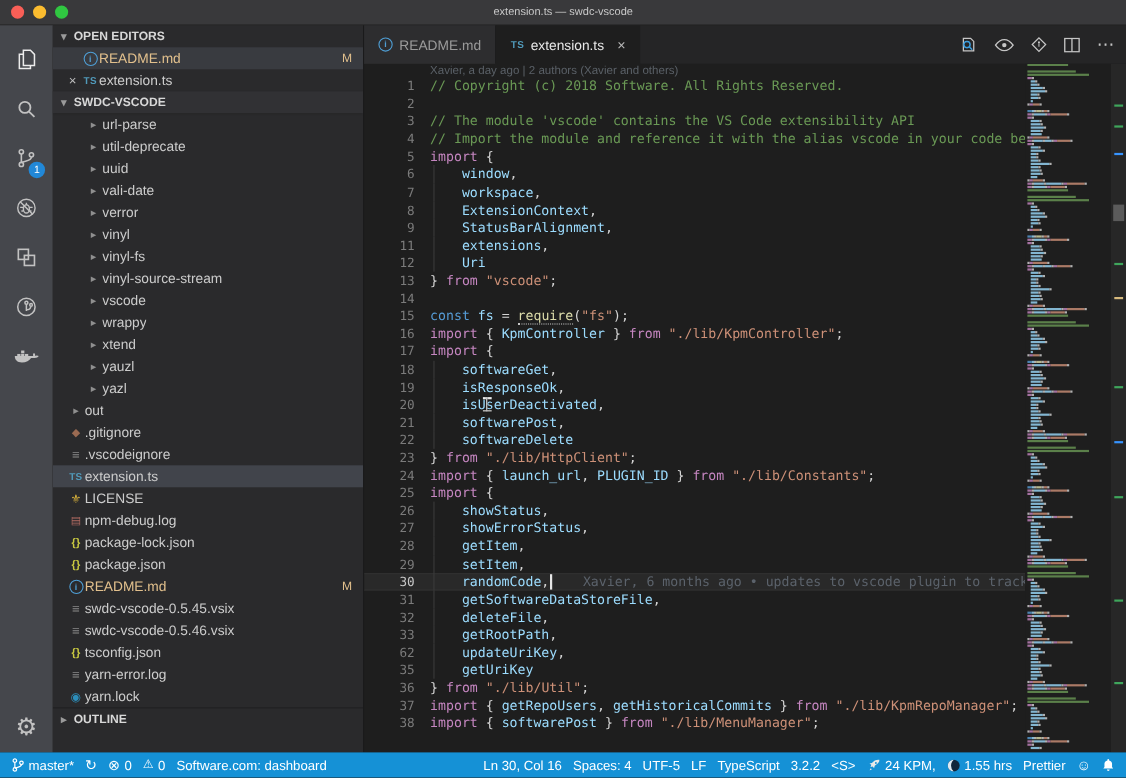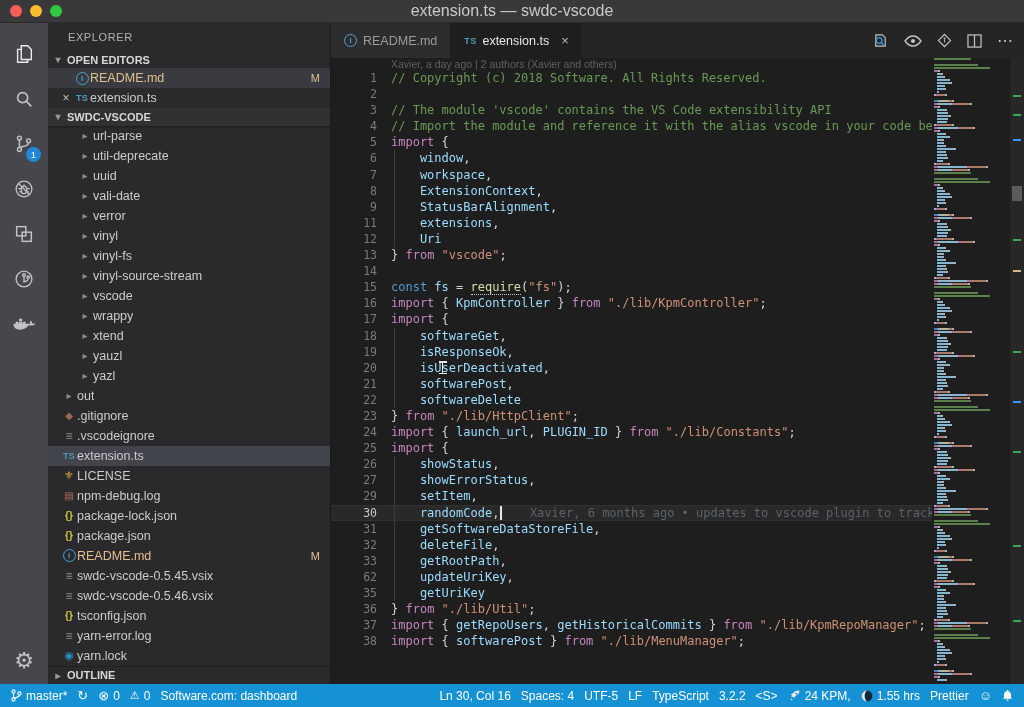--- a/index.html
+++ b/index.html
@@ -1,21 +1,21 @@
 <!DOCTYPE html>
 <html style="--c-com: #6A9955; --c-kw: #C586C0; --c-st: #569CD6; --c-var: #9CDCFE; --c-fn: #DCDCAA; --c-fnu: #DCDCAA; --c-str: #CE9178; --c-pun: #D4D4D4;"><head>
 <meta charset="utf-8">
 <style>
   html,body{margin:0;padding:0}
   body{width:1024px;height:707px;position:relative;overflow:hidden;background:#1e1e1e;
        font-family:"Liberation Sans",sans-serif;-webkit-font-smoothing:antialiased}
   
   .titlebar{position:absolute;left:0;top:0;right:0;height:22px;background:#39393b;
             border-bottom:1px solid #2a2a2b;display:flex;align-items:center;justify-content:center}
-  .tb-title{font-size:16px;color:#c9c9c9}
+  .tb-title{font-size:10px;color:#c9c9c9}
   .lights{position:absolute;left:10px;top:5px;display:flex;gap:8px}
   .light{width:12px;height:12px;border-radius:50%}
   
   .main{position:absolute;left:0;right:0;top:23px;bottom:23px;display:flex}
   
   .activitybar{width:48px;background:#45474c;display:flex;flex-direction:column;align-items:center;
                padding-top:8px;flex:none}
   .ab-item{height:45px;display:flex;align-items:center;justify-content:center;width:48px;position:relative;cursor:pointer}
   .ab-badge{position:absolute;right:7px;bottom:4px;width:15px;height:15px;border-radius:50%;
             background:#2188d8;color:#fff;font-size:9.5px;display:flex;align-items:center;justify-content:center}
@@ -167,21 +167,20 @@
           <rect x="7.8" y="7.6" width="3.2" height="2.8"></rect>
           <rect x="11.6" y="7.6" width="3.2" height="2.8"></rect>
           <rect x="7.8" y="4.2" width="3.2" height="2.8"></rect>
           <path d="M1.6 11.6h19.6c1.9 0 3.2-.9 4-2-1-.6-2.7-.8-3.6.1.3-1.3-.2-2.4-1.1-3.1-1 .7-1.4 1.9-.7 3.1H1.6c-.2 3.6 2.4 6.4 7 6.4 4.2 0 7.4-1.8 9-4.5z"></path>
         </svg>
       </div>
       <div class="ab-gear">⚙</div>
     </div>
 
   <div class="sidebar">
-    <div class="sb-title">EXPLORER</div>
     <div class="sec-head">
       <span class="arr">▾</span>
       <span>OPEN EDITORS</span>
     </div>
     <div id="oe-list">
         <div class="row oesel" style="padding-left: 10px;">
           <span class="slot"></span>
           <span class="tic">
             <i class="cinfo">i</i>
           </span>
@@ -462,20 +461,24 @@
             </div>
             <div class="line">
               <span class="ln">26</span>
               <span class="lc"><span class="guide"></span><span class="t-var">    showStatus</span><span class="t-pun">,</span></span>
             </div>
             <div class="line">
               <span class="ln">27</span>
               <span class="lc"><span class="guide"></span><span class="t-var">    showErrorStatus</span><span class="t-pun">,</span></span>
             </div>
             <div class="line">
+              <span class="ln">28</span>
+              <span class="lc"><span class="guide"></span><span class="t-var">    getItem</span><span class="t-pun">,</span></span>
+            </div>
+            <div class="line">
               <span class="ln">29</span>
               <span class="lc"><span class="guide"></span><span class="t-var">    setItem</span><span class="t-pun">,</span></span>
             </div>
             <div class="line cur">
               <span class="ln">30</span>
               <span class="lc"><span class="guide"></span><span class="t-var">    randomCode</span><span class="t-pun">,</span><span class="cursor"></span><span class="blame-inline">Xavier, 6 months ago • updates to vscode plugin to track music</span></span>
             </div>
             <div class="line">
               <span class="ln">31</span>
               <span class="lc"><span class="guide"></span><span class="t-var">    getSoftwareDataStoreFile</span><span class="t-pun">,</span></span>

